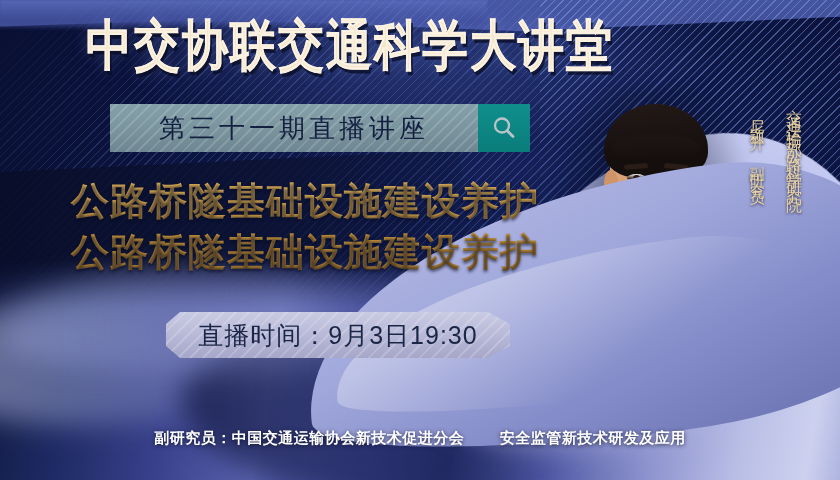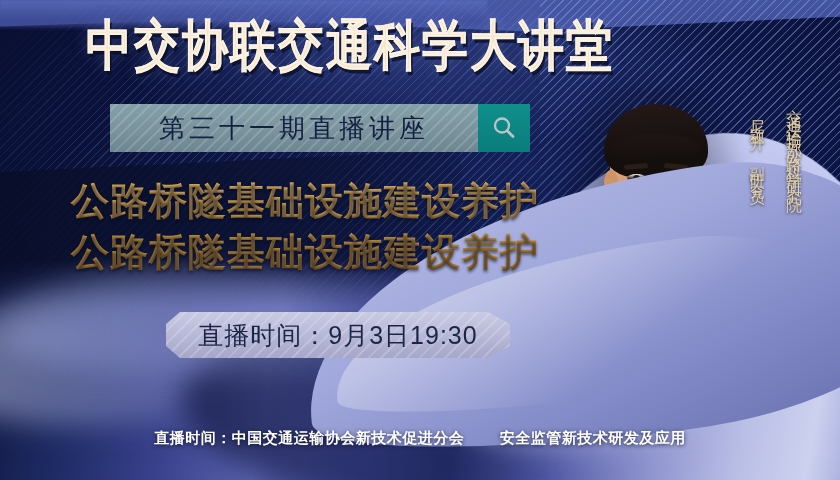--- a/index.html
+++ b/index.html
@@ -409,18 +409,18 @@
   </div>
 
   <div class="time-pill">
     <span class="time-text">直播时间：9月3日19:30</span>
   </div>
 
   <div class="v-col v-org">交通运输部公路科学研究院</div>
   <div class="v-col v-name">尼颖升　副研究员</div>
 
   <div class="footer">
-    <span>直播时间：中国交通运输协会新技术促进分会</span>
+    <span>副研究员：中国交通运输协会新技术促进分会</span>
     <span class="gap"></span>
     <span>安全监管新技术研发及应用</span>
   </div>
 
 </div>
 
 </body></html>

